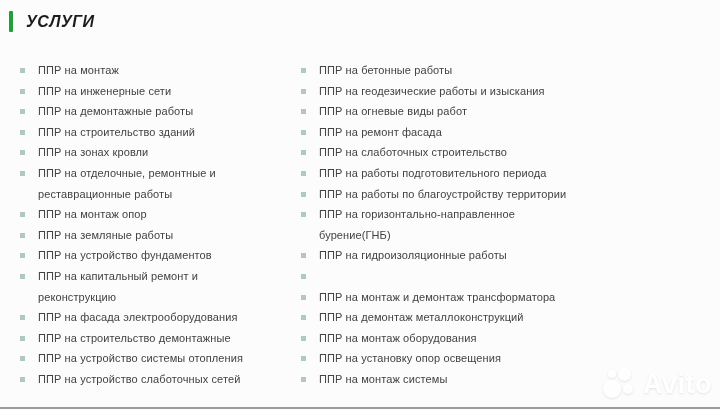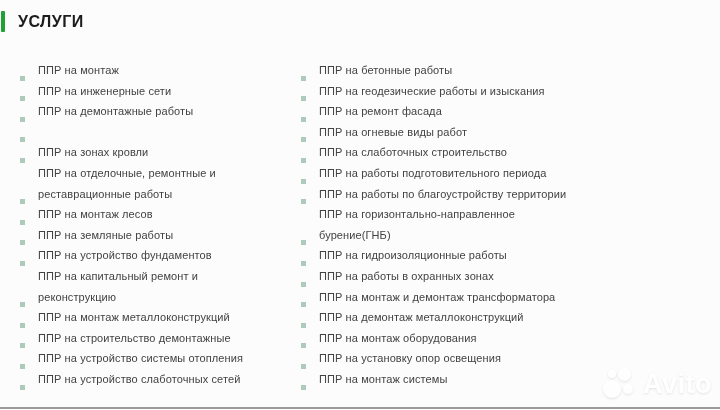--- a/index.html
+++ b/index.html
@@ -7,21 +7,21 @@
 
   .screen {
     position: relative;
     width: 720px;
     height: 410px;
     background: #fcfcfc;
     overflow: hidden;
   }
 
   
-  .header { position: absolute; left: 1px; top: 11px; display: flex; align-items: flex-end; }
+  .header { position: absolute; left: 9px; top: 11px; display: flex; align-items: flex-end; font-style: italic; }
   .accent-bar {
     width: 4px; height: 21px;
     background: #21a038;
     border-radius: 1px;
     margin-right: 13px;
   }
   .page-title {
     font-size: 16px;
     font-weight: bold;
     letter-spacing: 0.5px;
@@ -34,21 +34,21 @@
     position: absolute;
     top: 60px;
     margin: 0; padding: 0;
     list-style: none;
   }
   .col-left  { left: 20px;  width: 272px; }
   .col-right { left: 301px; width: 278px; }
 
   .item {
     display: flex;
-    align-items: flex-end;
+    align-items: flex-start;
     min-height: 20.6px;
   }
   .bullet {
     flex: 0 0 5px;
     width: 5px; height: 5px;
     margin: 8px 13px 0 0;
     background: #aecabb;
   }
   .label {
     font-size: 11px;
@@ -110,56 +110,57 @@
         <span class="label">ППР на инженерные сети</span>
       </li>
 
       <li class="item">
         <span class="bullet"></span>
         <span class="label">ППР на демонтажные работы</span>
       </li>
 
       <li class="item">
         <span class="bullet"></span>
+        <span class="label">ППР на строительство зданий</span>
       </li>
 
       <li class="item">
         <span class="bullet"></span>
         <span class="label">ППР на зонах кровли</span>
       </li>
 
       <li class="item">
         <span class="bullet"></span>
         <span class="label">ППР на отделочные, ремонтные и реставрационные работы</span>
       </li>
 
       <li class="item">
         <span class="bullet"></span>
-        <span class="label">ППР на монтаж лесов</span>
+        <span class="label">ППР на монтаж опор</span>
       </li>
 
       <li class="item">
         <span class="bullet"></span>
         <span class="label">ППР на земляные работы</span>
       </li>
 
 
       <li class="item">
         <span class="bullet"></span>
         <span class="label">ППР на устройство фундаментов</span>
       </li>
 
       <li class="item">
         <span class="bullet"></span>
         <span class="label">ППР на капитальный ремонт и реконструкцию</span>
       </li>
 
       <li class="item">
         <span class="bullet"></span>
-        <span class="label">ППР на монтаж металлоконструкций</span>
+        <span class="label">ППР на фасада электрооборудования</span>
       </li>
 
       <li class="item">
         <span class="bullet"></span>
         <span class="label">ППР на строительство демонтажные</span>
       </li>
 
       <li class="item">
         <span class="bullet"></span>
         <span class="label">ППР на устройство системы отопления</span>
@@ -180,30 +181,30 @@
       </li>
 
       <li class="item">
         <span class="bullet"></span>
         <span class="label">ППР на геодезические работы и изыскания</span>
       </li>
 
 
       <li class="item">
         <span class="bullet"></span>
+        <span class="label">ППР на огневые виды работ</span>
+      </li>
+
+      <li class="item">
+        <span class="bullet"></span>
         <span class="label">ППР на ремонт фасада</span>
       </li>
 
       <li class="item">
         <span class="bullet"></span>
-        <span class="label">ППР на огневые виды работ</span>
-      </li>
-
-      <li class="item">
-        <span class="bullet"></span>
         <span class="label">ППР на слаботочных строительство</span>
       </li>
 
       <li class="item">
         <span class="bullet"></span>
         <span class="label">ППР на работы подготовительного периода</span>
       </li>
 
       <li class="item">
         <span class="bullet"></span>
@@ -215,21 +216,20 @@
         <span class="label">ППР на горизонтально-направленное бурение(ГНБ)</span>
       </li>
 
       <li class="item">
         <span class="bullet"></span>
         <span class="label">ППР на гидроизоляционные работы</span>
       </li>
 
       <li class="item">
         <span class="bullet"></span>
-        <span class="label">ППР на работы в охранных зонах</span>
       </li>
 
       <li class="item">
         <span class="bullet"></span>
         <span class="label">ППР на монтаж и демонтаж трансформатора</span>
       </li>
 
       <li class="item">
         <span class="bullet"></span>
         <span class="label">ППР на демонтаж металлоконструкций</span>

